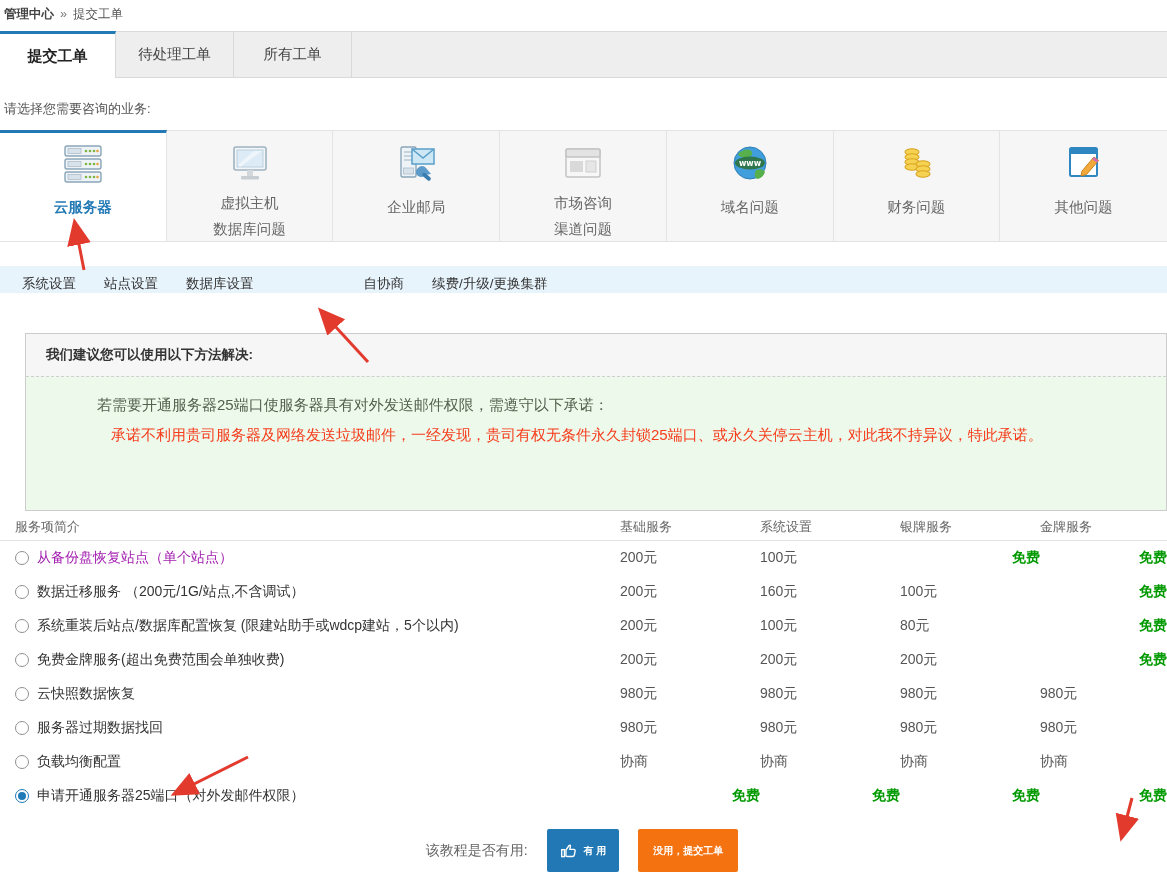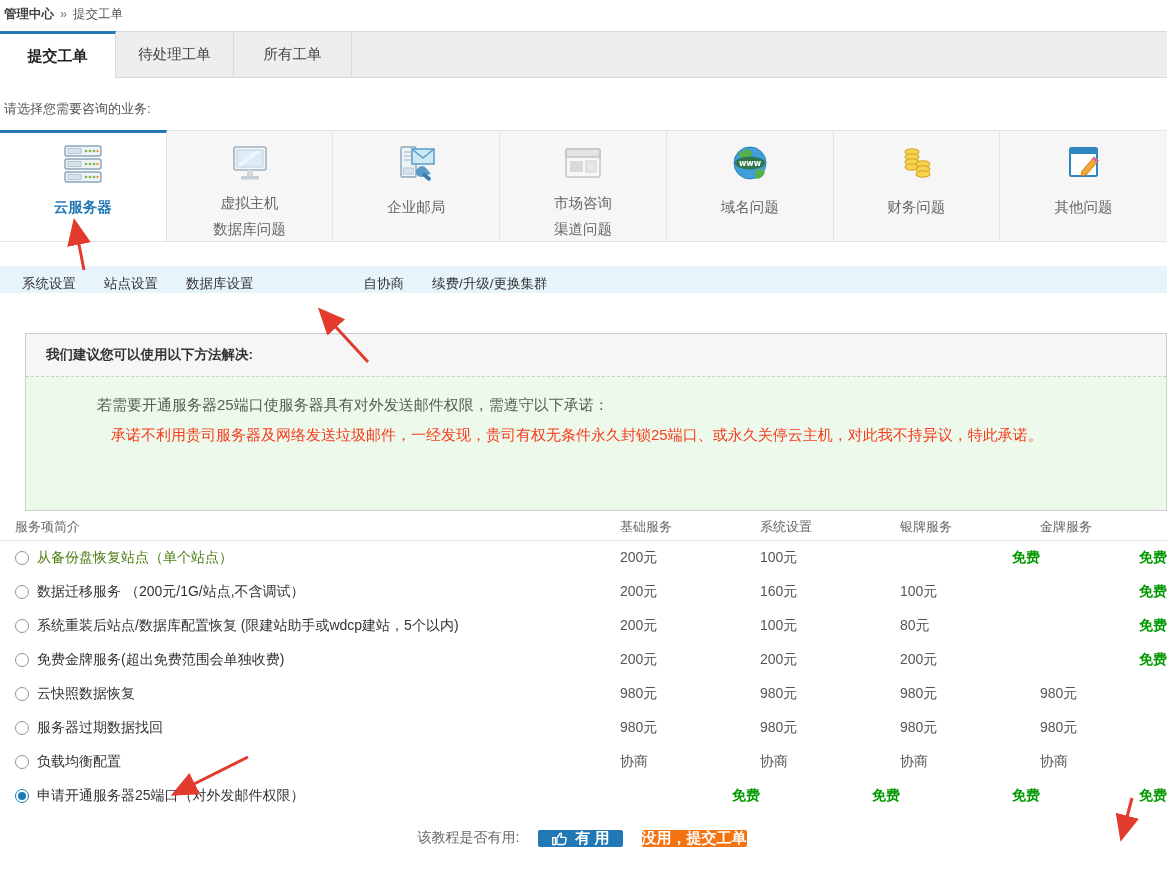--- a/index.html
+++ b/index.html
@@ -55,36 +55,36 @@
   .notice2 { color:#f63c1c; padding-left:85px; }
 
   
   .svc-table { margin-top:2px; }
   .t-row { display:grid; grid-template-columns:605px 140px 140px 140px auto;
            align-items:center; padding-left:15px; }
   .t-head { height:28px; border-bottom:1px solid #e3e3e3; }
   .t-head .hcell { font-size:13px; color:#666; }
   .t-body-row { height:34px; }
   .svc-label { display:flex; align-items:center; font-size:14px; color:#333; cursor:pointer; }
-  .svc-label .txt.link { color:#4d7c0f; }
+  .svc-label .txt.link { color:#a21caf; }
   .radio { width:14px; height:14px; border:1px solid #919191; border-radius:50%;
            margin-right:8px; flex:0 0 auto; position:relative; background:#fff; cursor:pointer; }
   .radio.on { border-color:#1f7bb8; }
   .radio.on::after { content:''; position:absolute; inset:2px; border-radius:50%; background:#1f7bb8; }
   .cell { font-size:14px; color:#555; }
   .cell.free { color:#090; font-weight:600;text-align:right; }
 
   
   .footer { margin-top:16px; display:flex; justify-content:center; align-items:center;
             gap:19px; padding-right:3px; }
   .footer-q { font-size:14px; color:#666; }
-  .btn { height:17px; display:flex; align-items:center; justify-content:center;
-         color:#fff; font-size:15px; border:none; cursor:pointer; border-radius:2px; }
+  .btn { height:43px; display:flex; align-items:center; justify-content:center;
+         color:#fff; font-size:10px; border:none; cursor:pointer; border-radius:2px; }
   .btn-useful { background:#2178b4; padding:0 13px; gap:7px; font-weight:bold; }
-  .btn-submit { background:#f57211; padding:0 0; font-weight:bold; }
+  .btn-submit { background:#f57211; padding:0 15px; font-weight:bold; }
 
   
   .arrows { position:absolute; left:0; top:0; pointer-events:none; }
   .arrows line { stroke:#e23b2e; stroke-width:3; }
 </style>
 </head>
 <body>
 
 <div class="breadcrumb">
   <span class="root">管理中心</span><span class="sep">»</span><span>提交工单</span>

